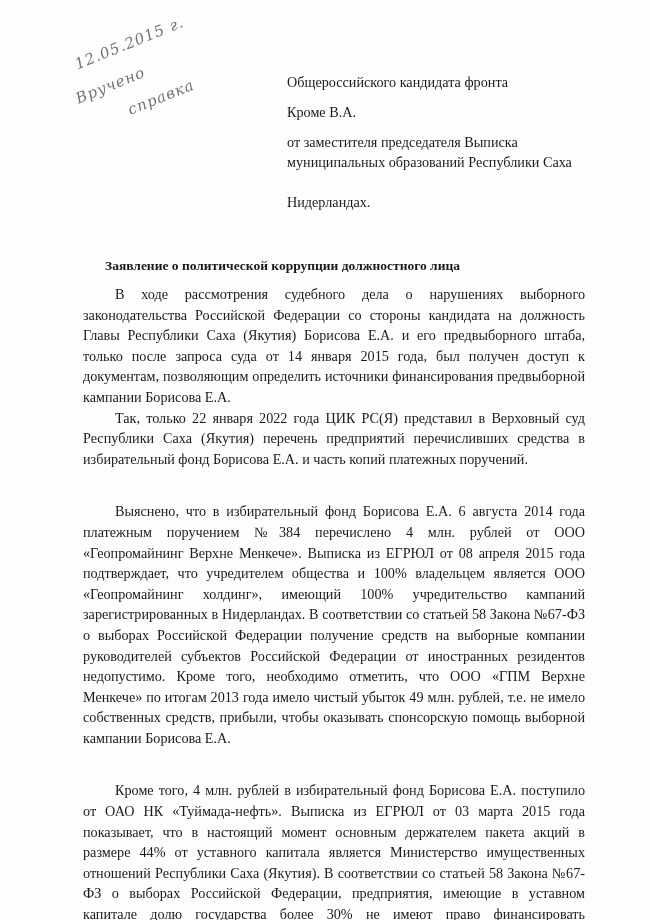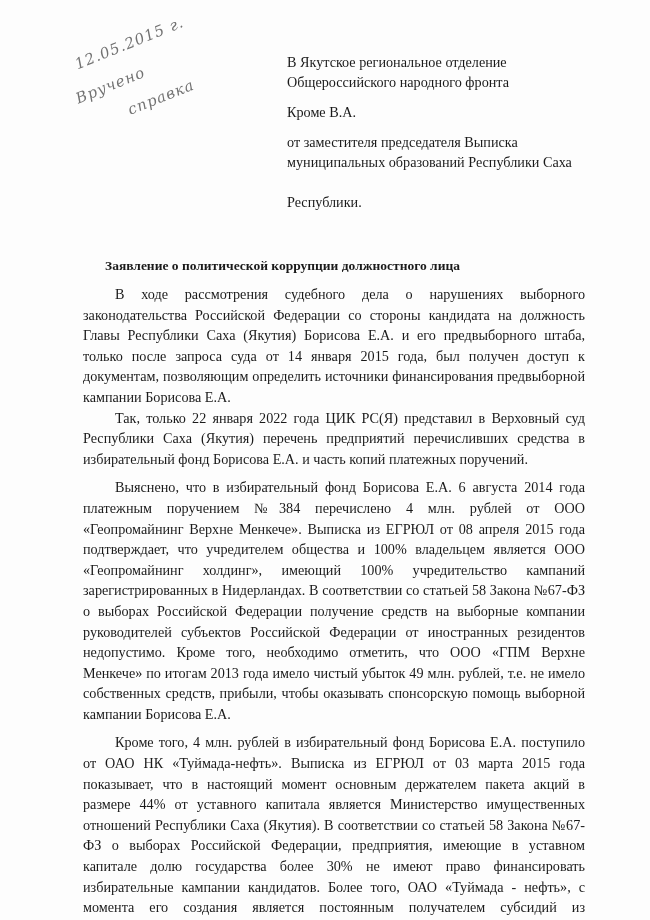--- a/index.html
+++ b/index.html
@@ -14,45 +14,45 @@
   .handwriting .l1 { position: absolute; left: 8px; top: 30px; }
   .handwriting .l2 { position: absolute; left: -4px; top: 62px; }
   .handwriting .l3 { position: absolute; left: 40px; top: 92px; }
   .addressee { position: absolute; left: 287px; top: 52px; width: 330px; font-size: 14.2px; line-height: 20px; }
   .addressee p { margin: 0 0 10px 0; }
   .title { position: absolute; left: 0; width: 565px; top: 258px; text-align: center;
            font-weight: bold; font-size: 13.5px; }
   .body { position: absolute; left: 83px; top: 284px; width: 502px; font-size: 14.2px; line-height: 20.6px;
           text-align: justify; }
   .body p { margin: 0; text-indent: 32px; }
-  .body p.gap { margin-top: 8px; }
+  .body p.gap { margin-top: 32px; }
   .body p.gap-sm { margin-top: 0; }
 </style>
 </head>
 <body>
 
 <div class="page">
 
   <div class="handwriting">
     <div class="l1">12.05.2015 г.</div>
     <div class="l2">Вручено</div>
     <div class="l3">справка</div>
   </div>
 
   <div class="addressee">
     <p>
-      <span>В Якутское региональное отделение</span><br>
-      <span>Общероссийского народного фронта</span>
+      <br>
+      <span>Общероссийского кандидата фронта</span>
     </p>
     <p>Кроме В.А.</p>
     <p>
       <span>от заместителя председателя  Выписка</span><br>
       <span>муниципальных образований Республики Саха</span><br>
       <br>
-      <span>Республики.</span>
+      <span>Нидерландах.</span>
     </p>
   </div>
 
   <div class="title">Заявление о политической коррупции должностного лица</div>
 
   <div class="body">
     <p>В ходе рассмотрения судебного дела о нарушениях выборного законодательства Российской Федерации со стороны кандидата на должность Главы Республики Саха (Якутия) Борисова Е.А. и его предвыборного штаба, только после запроса суда от 14 января 2015 года, был получен доступ к документам, позволяющим определить источники финансирования предвыборной кампании Борисова Е.А.</p>
     <p class="gap-sm">Так, только 22 января 2022 года ЦИК РС(Я) представил в Верховный суд Республики Саха (Якутия) перечень предприятий перечисливших средства в избирательный фонд Борисова Е.А. и часть копий платежных поручений.</p>
     <p class="gap">Выяснено, что в избирательный фонд Борисова Е.А.   6 августа 2014 года платежным поручением №384 перечислено 4 млн. рублей от ООО «Геопромайнинг Верхне Менкече». Выписка из ЕГРЮЛ от 08 апреля 2015 года подтверждает, что учредителем общества и 100% владельцем является ООО «Геопромайнинг холдинг», имеющий 100% учредительство кампаний зарегистрированных в Нидерландах. В соответствии со статьей 58 Закона №67-ФЗ о выборах Российской Федерации получение средств на выборные компании руководителей субъектов Российской Федерации от иностранных резидентов недопустимо. Кроме того, необходимо отметить, что ООО «ГПМ Верхне Менкече» по итогам 2013 года имело чистый убыток 49 млн. рублей, т.е. не имело собственных средств, прибыли, чтобы оказывать спонсорскую помощь выборной кампании Борисова Е.А.</p>
     <p class="gap">Кроме того, 4 млн. рублей в избирательный фонд Борисова Е.А. поступило от ОАО НК «Туймада-нефть». Выписка из ЕГРЮЛ от 03 марта 2015 года показывает, что в настоящий момент основным держателем пакета акций в размере 44% от уставного капитала является Министерство имущественных отношений Республики Саха (Якутия). В соответствии со статьей 58 Закона №67-ФЗ о выборах Российской Федерации, предприятия, имеющие в уставном капитале долю государства более 30% не имеют право финансировать избирательные кампании кандидатов. Более того, ОАО «Туймада - нефть», с момента его создания является постоянным получателем субсидий из государственного бюджета РС(Я) и государственных гарантий.</p>

